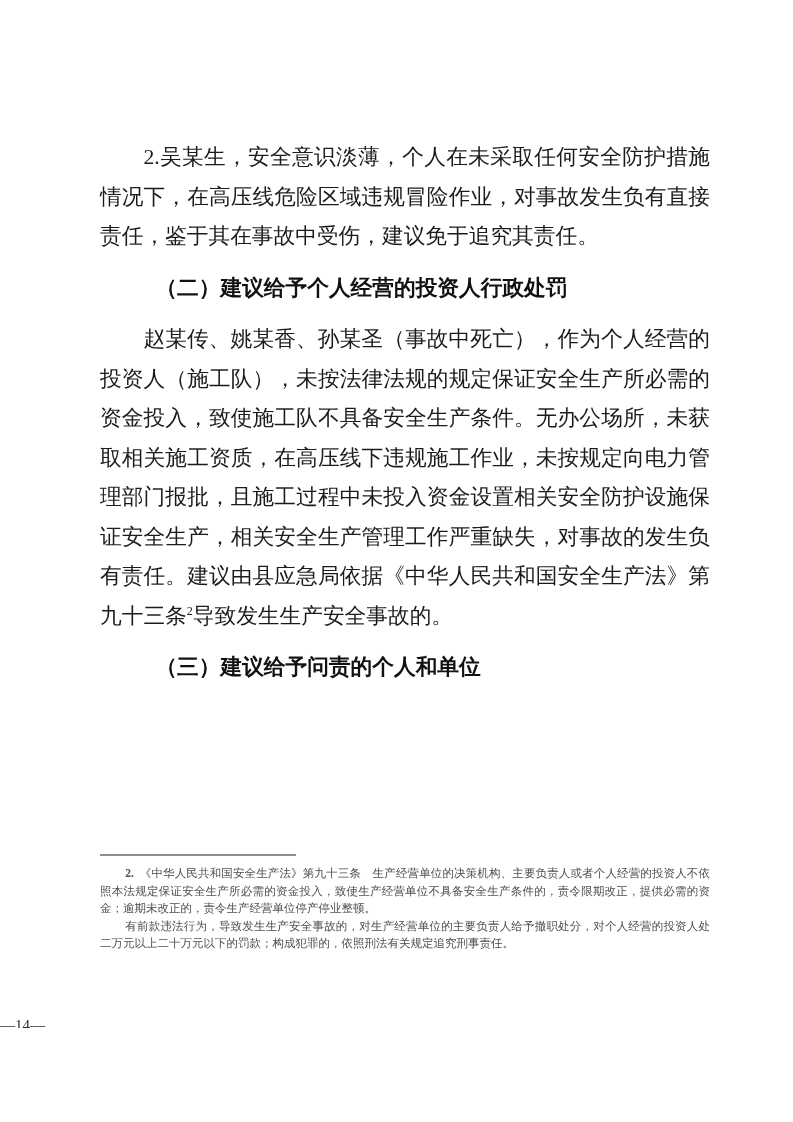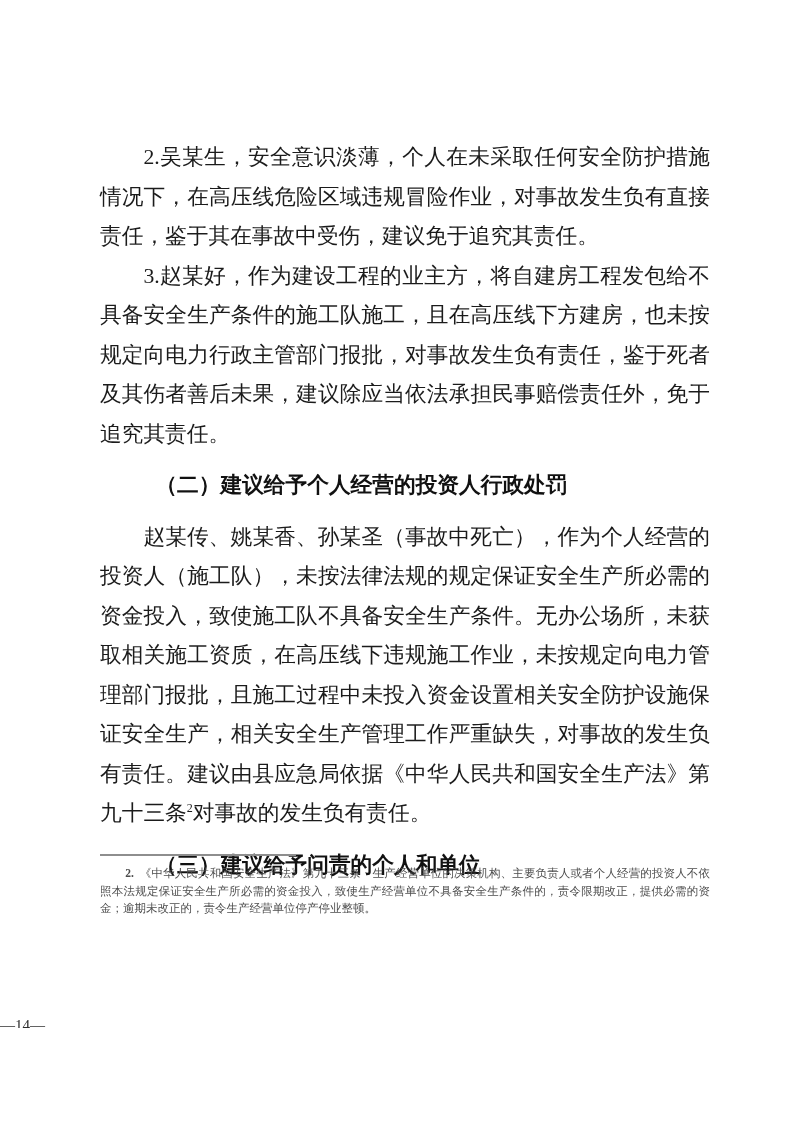--- a/index.html
+++ b/index.html
@@ -80,34 +80,34 @@
 </style>
 </head>
 <body>
 
 <div class="page">
 
   <div class="content">
 
     <p class="body-para">2.吴某生，安全意识淡薄，个人在未采取任何安全防护措施情况下，在高压线危险区域违规冒险作业，对事故发生负有直接责任，鉴于其在事故中受伤，建议免于追究其责任。</p>
 
-    <p class="body-para">3.赵某好，作为建设工程的业主方，将自建房工程发包给不具备安全生产条件的施工队施工，且在高压线下方建房，也未按规定向电力行政主管部门报批，对事故发生负有责任，鉴于死者及其伤者善后未果，建议除应当依法承担民事赔偿责任外，免于追究其责任。</p>
 
     <h3 class="section-heading">（二）建议给予个人经营的投资人行政处罚</h3>
 
-    <p class="body-para"><span>赵某传、姚某香、孙某圣（事故中死亡），作为个人经营的投资人（施工队），未按法律法规的规定保证安全生产所必需的资金投入，致使施工队不具备安全生产条件。无办公场所，未获取相关施工资质，在高压线下违规施工作业，未按规定向电力管理部门报批，且施工过程中未投入资金设置相关安全防护设施保证安全生产，相关安全生产管理工作严重缺失，对事故的发生负有责任。建议由县应急局依据《中华人民共和国安全生产法》第九十三条</span><sup class="fn-ref">2</sup><span>对事故的发生负有责任。</span></p>
+    <p class="body-para"><span>赵某传、姚某香、孙某圣（事故中死亡），作为个人经营的投资人（施工队），未按法律法规的规定保证安全生产所必需的资金投入，致使施工队不具备安全生产条件。无办公场所，未获取相关施工资质，在高压线下违规施工作业，未按规定向电力管理部门报批，且施工过程中未投入资金设置相关安全防护设施保证安全生产，相关安全生产管理工作严重缺失，对事故的发生负有责任。建议由县应急局依据《中华人民共和国安全生产法》第九十三条</span><sup class="fn-ref">2</sup><span>导致发生生产安全事故的。</span></p>
 
     <h3 class="section-heading">（三）建议给予问责的个人和单位</h3>
 
   </div>
 
   <div class="footnotes">
 
     <div class="fn-divider"></div>
 
     <p class="fn-para"><span class="fn-marker">2.</span><span>《中华人民共和国安全生产法》第九十三条　生产经营单位的决策机构、主要负责人或者个人经营的投资人不依照本法规定保证安全生产所必需的资金投入，致使生产经营单位不具备安全生产条件的，责令限期改正，提供必需的资金；逾期未改正的，责令生产经营单位停产停业整顿。</span></p>
 
+    <p class="fn-para">有前款违法行为，导致发生生产安全事故的，对生产经营单位的主要负责人给予撤职处分，对个人经营的投资人处二万元以上二十万元以下的罚款；构成犯罪的，依照刑法有关规定追究刑事责任。</p>
 
   </div>
 
   <div class="page-number">—14—</div>
 
 </div>
 
 </body></html>

